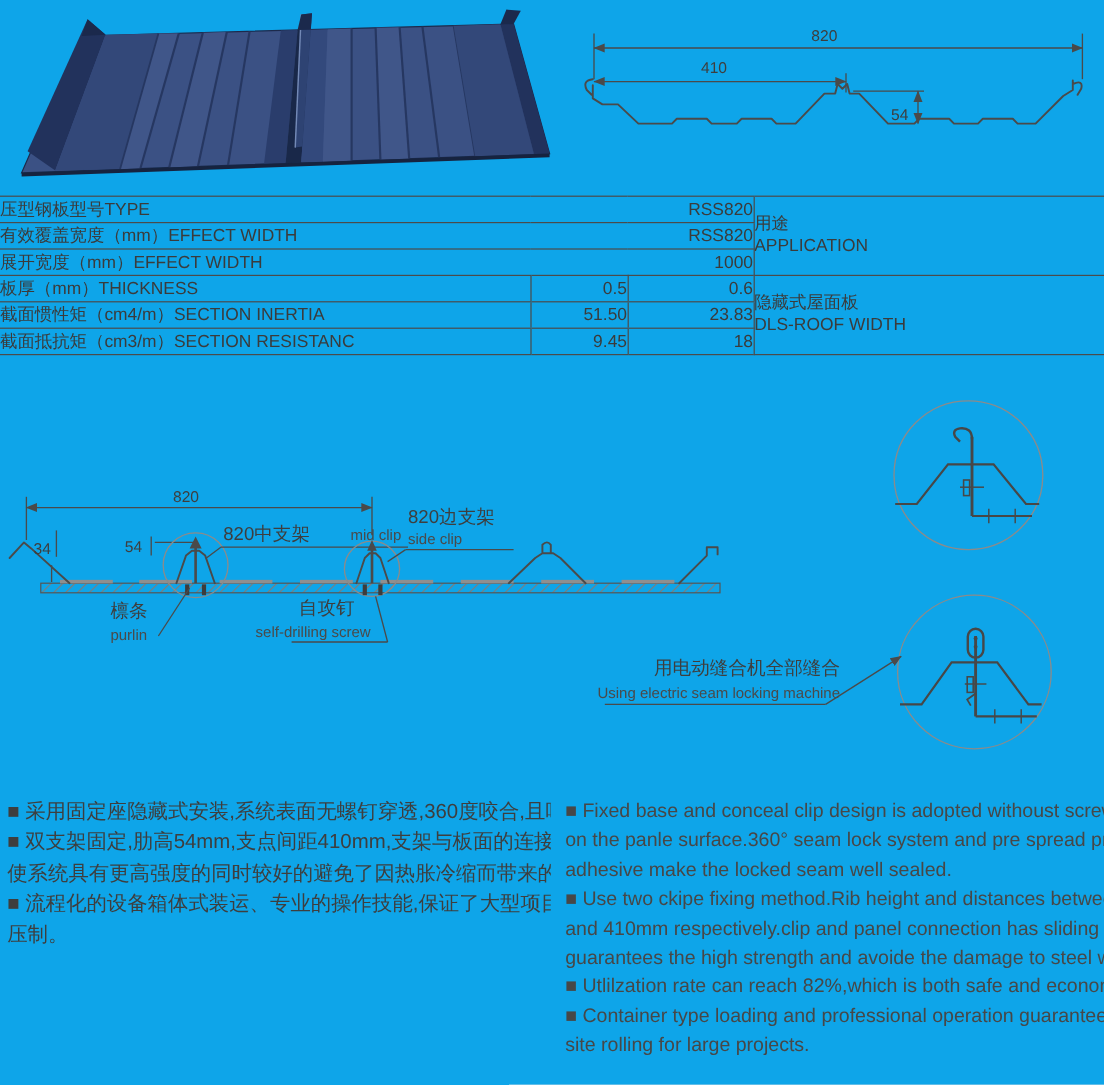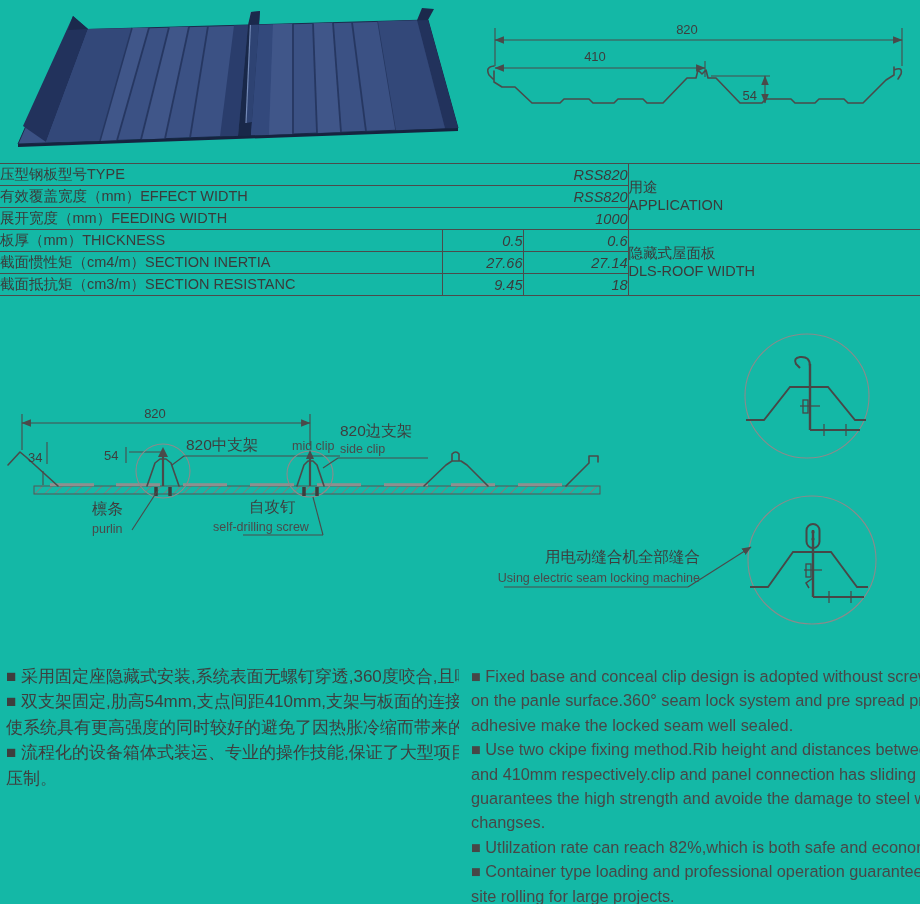--- a/index.html
+++ b/index.html
@@ -1,28 +1,28 @@
 <!DOCTYPE html>
 <html><head>
 <meta charset="utf-8">
 <style>
   html,body{margin:0;padding:0;background:#e8e8e8;}
-  .page{position:relative;width:920px;height:904px;background:#14b8a6;overflow:hidden;
+  .page{position:relative;width:920px;height:904px;background:#0ea5e9;overflow:hidden;
         font-family:"Liberation Sans",sans-serif;color:#3b3b3b;margin:0 auto;}
   svg{position:absolute;overflow:visible;}
   .panel3d{left:8px;top:4px;}
   .profile{left:465px;top:10px;}
   .install{left:0;top:330px;}
 
   
   table.spec{position:absolute;left:0;top:163px;width:920px;border-collapse:collapse;table-layout:fixed;padding-left:39px;}
   table.spec td{height:21px;padding:0;border-top:1.6px solid #4b4b4b;border-bottom:1.6px solid #4b4b4b;
                 font-size:14.5px;white-space:nowrap;overflow:hidden;}
   td.lab{padding-left:6px;text-align:left;}
-  td.val{text-align:right;padding-right:8px;font-size:15.5px;font-style:italic;}
+  td.val{text-align:right;padding-right:8px;font-size:15.5px;}
   td.bl{border-left:1.6px solid #4b4b4b;}
   td.side{text-align:left;padding-right:3px;font-size:14.5px;line-height:1.22;vertical-align:middle;}
 
   
   .feat{position:absolute;overflow:hidden;}
   .feat .ln{white-space:nowrap;overflow:hidden;}
   .feat.zh{left:6px;top:664px;width:453px;font-size:17px;color:#3e3e3e;}
   .feat.zh .ln{line-height:25.4px;height:25.4px;}
   .feat.zh .gap{margin-top:6px;}
   .feat.en{left:471px;top:664px;width:449px;font-size:16.3px;color:#474747;}
@@ -109,36 +109,36 @@
       <td class="side bl" rowspan="3">
         <div>用途</div>
         <div>APPLICATION</div>
       </td>
     </tr>
     <tr>
       <td class="lab">有效覆盖宽度（mm）EFFECT WIDTH</td>
       <td class="val" colspan="2">RSS820</td>
     </tr>
     <tr>
-      <td class="lab">展开宽度（mm）FEEDING WIDTH</td>
+      <td class="lab">展开宽度（mm）EFFECT WIDTH</td>
       <td class="val" colspan="2">1000</td>
     </tr>
     <tr>
       <td class="lab">板厚（mm）THICKNESS</td>
       <td class="val bl">0.5</td>
       <td class="val bl">0.6</td>
       <td class="side bl" rowspan="3">
         <div>隐藏式屋面板</div>
         <div>DLS-ROOF WIDTH</div>
       </td>
     </tr>
     <tr>
       <td class="lab">截面惯性矩（cm4/m）SECTION INERTIA</td>
-      <td class="val bl">27.66</td>
-      <td class="val bl">27.14</td>
+      <td class="val bl">51.50</td>
+      <td class="val bl">23.83</td>
     </tr>
     <tr>
       <td class="lab">截面抵抗矩（cm3/m）SECTION RESISTANC</td>
       <td class="val bl">9.45</td>
       <td class="val bl">18</td>
     </tr>
   </tbody>
     </table>
 
   <svg class="install" width="920" height="335" viewBox="0 0 920 335">
@@ -252,19 +252,18 @@
     <div class="ln">压制。</div>
   </div>
 
   <div class="feat en">
     <div class="ln">■ Fixed base and conceal clip design is adopted withoust screw penetratio</div>
     <div class="ln">on the panle surface.360°  seam lock system and pre spread pressure-sensitiv</div>
     <div class="ln">adhesive make the locked seam well sealed.</div>
     <div class="ln">■ Use two ckipe fixing method.Rib height and distances between pivots 54mm</div>
     <div class="ln">and 410mm respectively.clip and panel connection has sliding function.Whic</div>
     <div class="ln">guarantees the high strength and avoide the damage to steel when temperatur</div>
-    <div class="ln">changses.</div>
     <div class="ln">■ Utlilzation rate can reach 82%,which is both safe and economical.</div>
     <div class="ln">■ Container type loading and professional operation guarantees the precise on</div>
     <div class="ln">site rolling for large projects.</div>
   </div>
 
 </div>
 
 </body></html>

